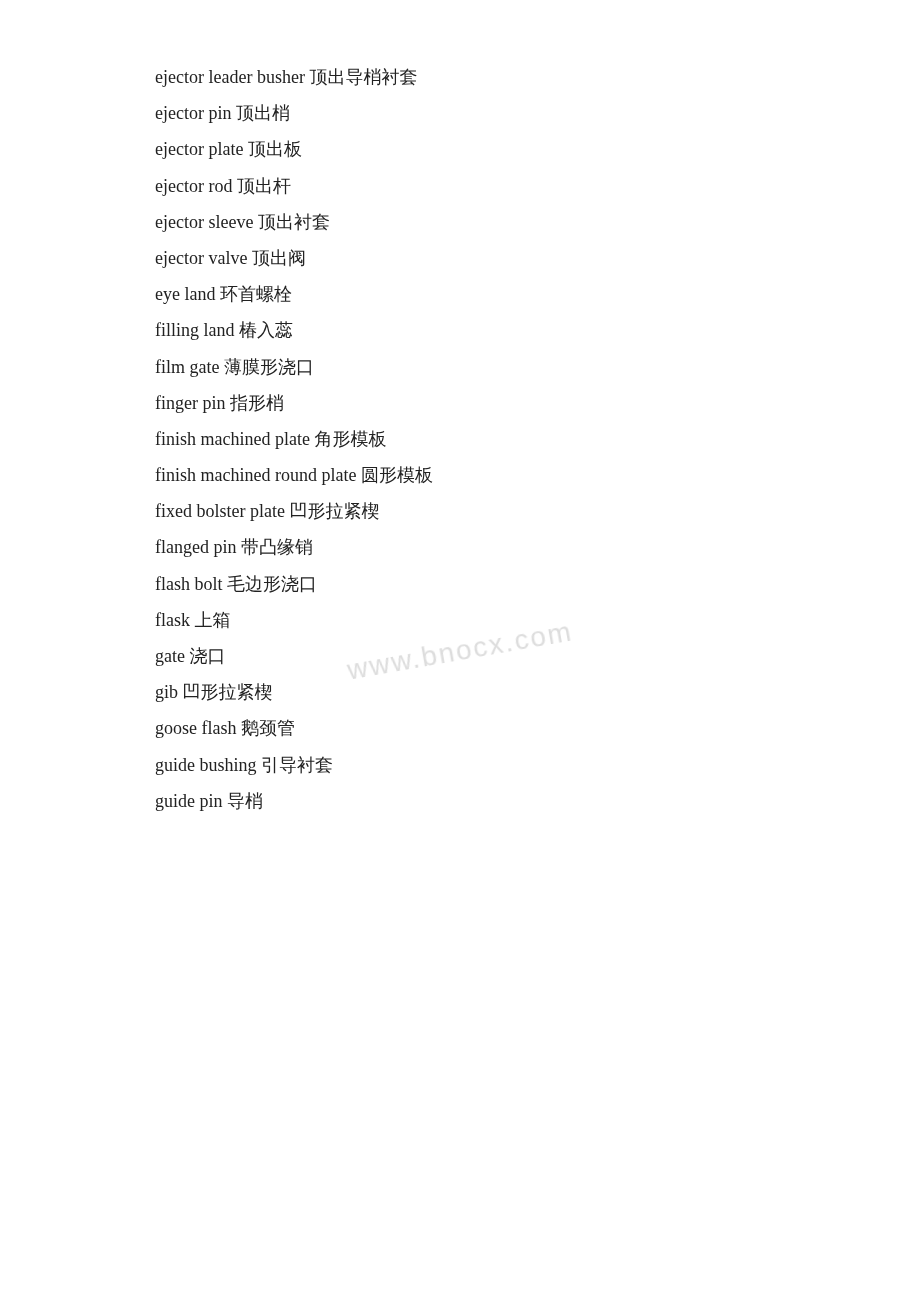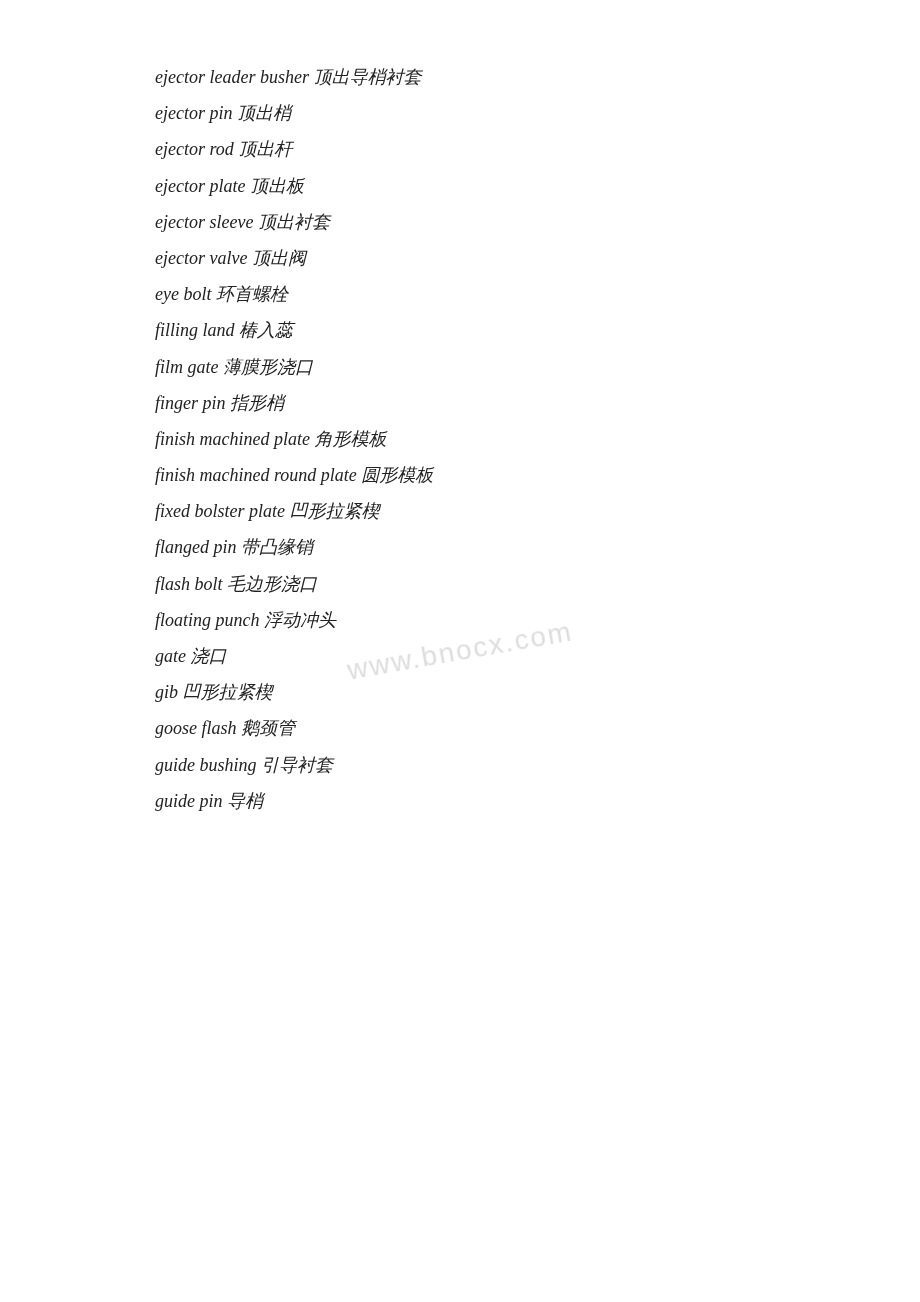--- a/index.html
+++ b/index.html
@@ -15,21 +15,20 @@
       color: #222222;
       width: 920px;
       min-height: 1302px;
       padding: 60px 155px;
       position: relative;
     }
 
     .glossary-list {
       list-style: none;
       line-height: 1.9;
-      font-style: italic;
     }
 
     .glossary-list li {
       margin-bottom: 2px;
     }
 
     .watermark {
       position: fixed;
       top: 50%;
       left: 50%;
@@ -44,32 +43,32 @@
     }
   </style>
 </head>
 <body>
 
 <div class="watermark">www.bnocx.com</div>
 
 <ul class="glossary-list">
 <li>ejector leader busher 顶出导梢衬套</li>
     <li>ejector pin 顶出梢</li>
+    <li>ejector plate 顶出板</li>
     <li>ejector rod 顶出杆</li>
-    <li>ejector plate 顶出板</li>
     <li>ejector sleeve 顶出衬套</li>
     <li>ejector valve 顶出阀</li>
-    <li>eye bolt 环首螺栓</li>
+    <li>eye land 环首螺栓</li>
     <li>filling land 椿入蕊</li>
     <li>film gate 薄膜形浇口</li>
     <li>finger pin 指形梢</li>
     <li>finish machined plate 角形模板</li>
     <li>finish machined round plate 圆形模板</li>
     <li>fixed bolster plate 凹形拉紧楔</li>
     <li>flanged pin 带凸缘销</li>
     <li>flash bolt 毛边形浇口</li>
-    <li>floating punch 浮动冲头</li>
+    <li>flask 上箱</li>
     <li>gate 浇口</li>
     <li>gib 凹形拉紧楔</li>
     <li>goose flash 鹅颈管</li>
     <li>guide bushing 引导衬套</li>
     <li>guide pin 导梢</li>
   </ul>
 
 </body></html>

